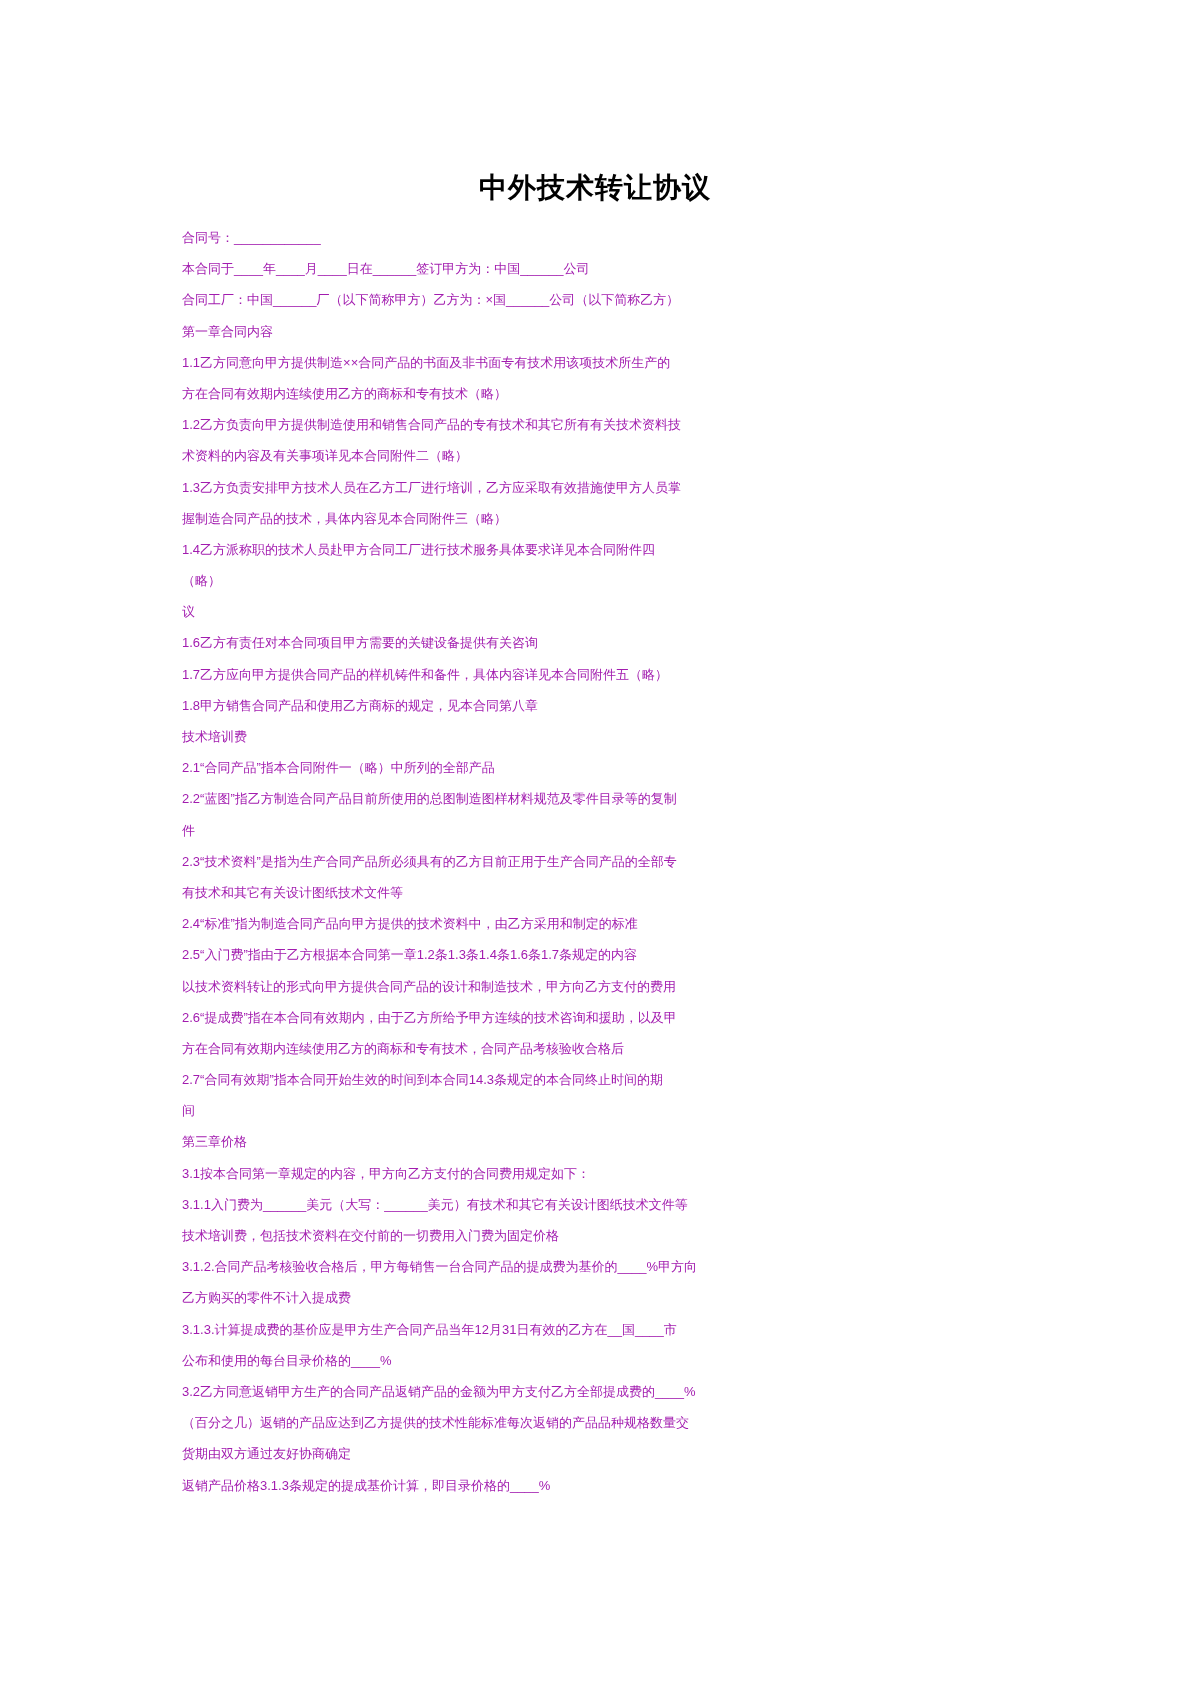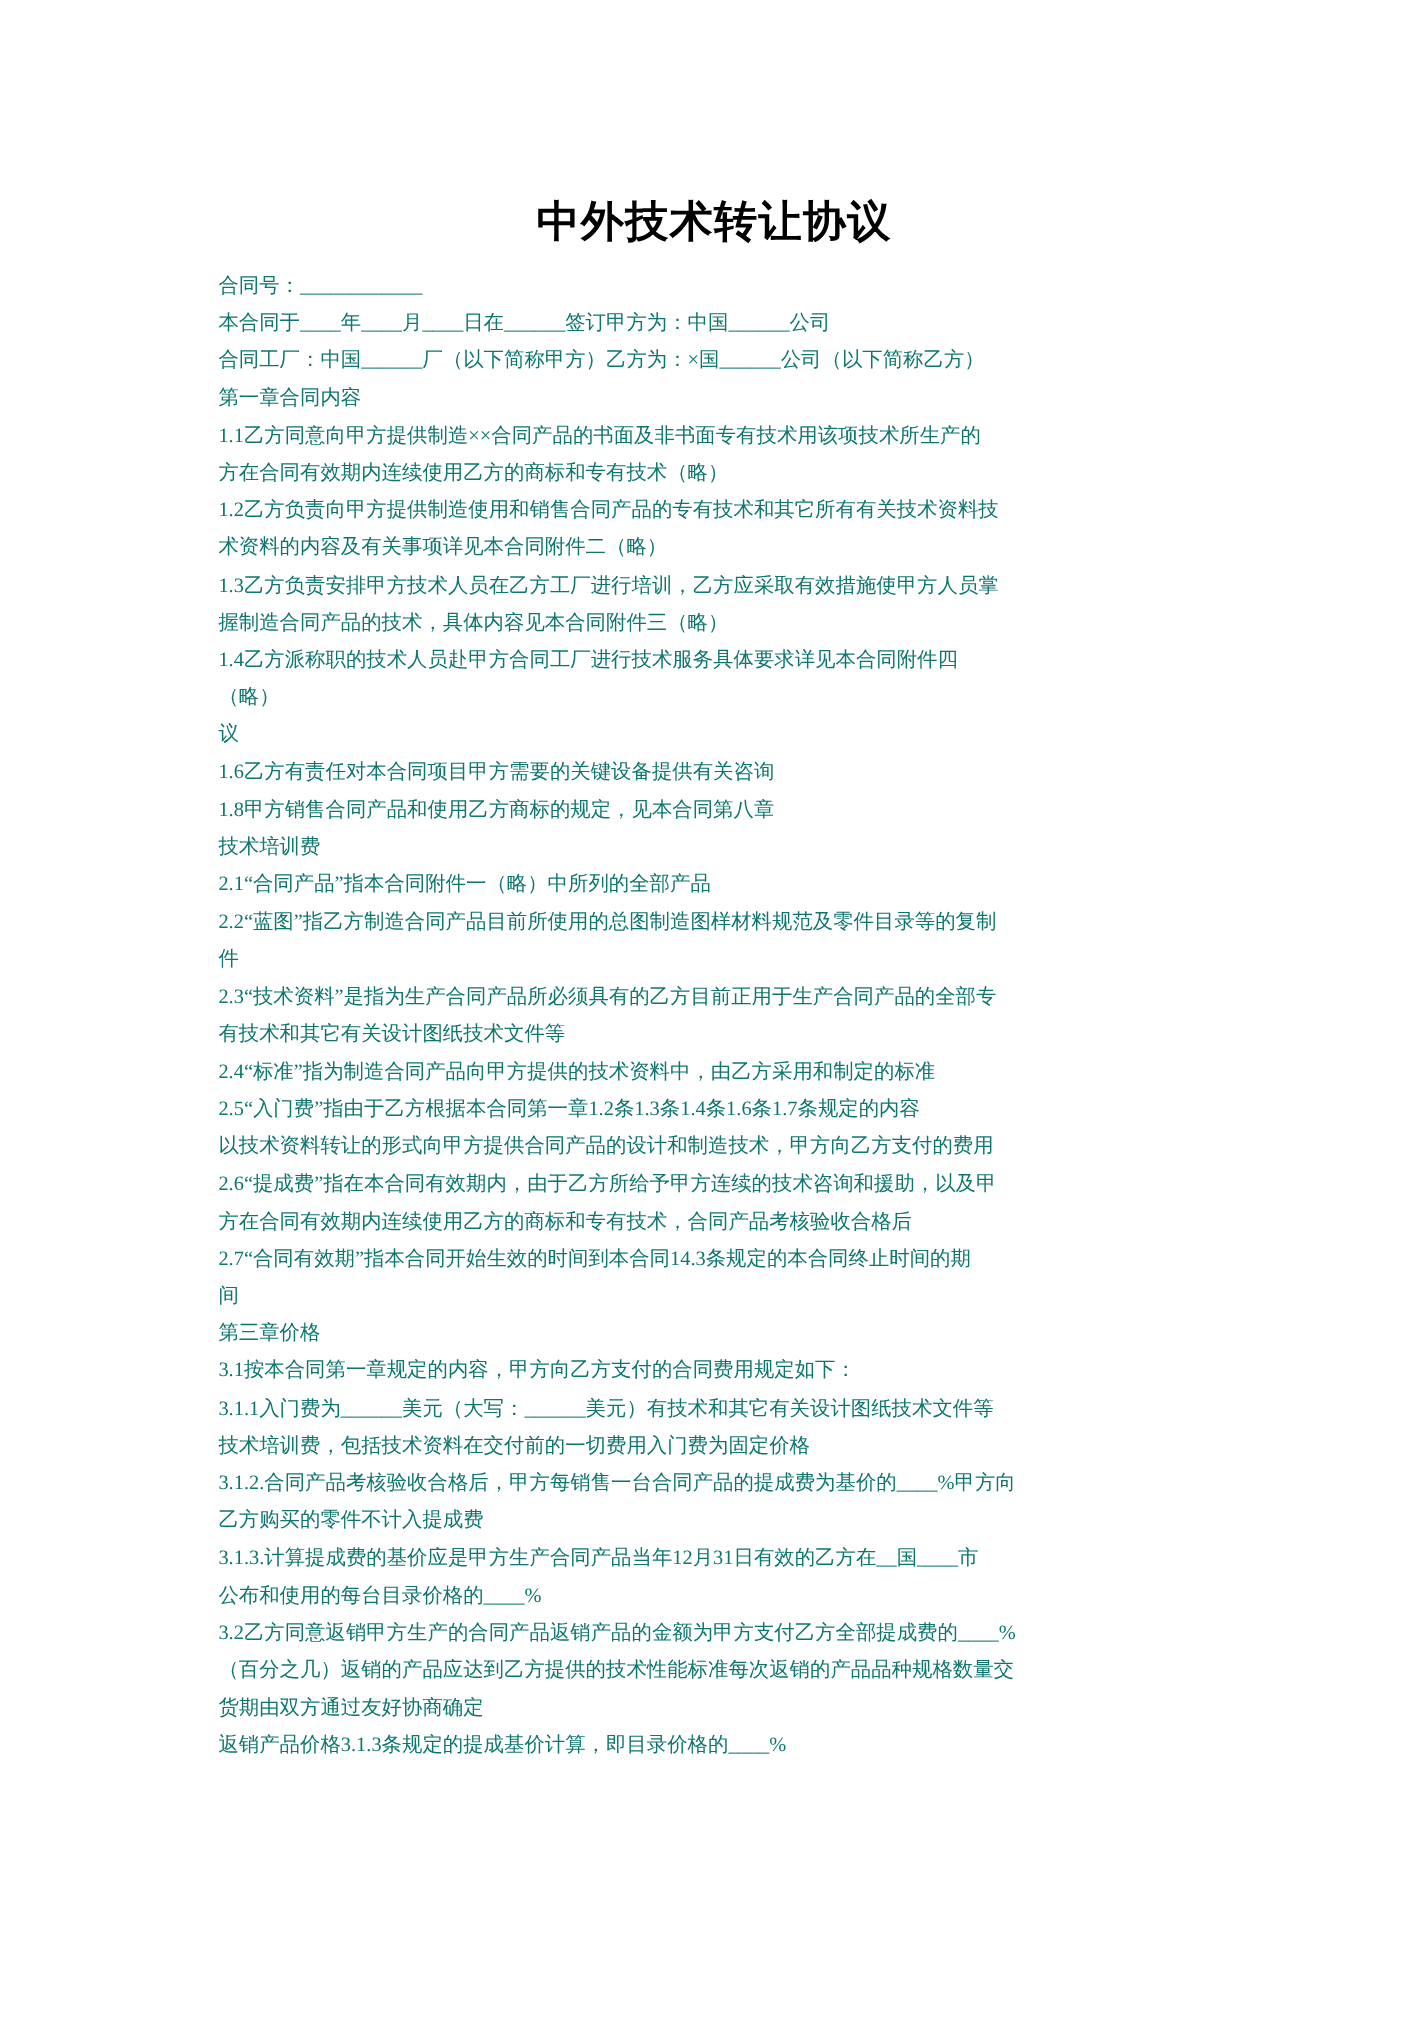--- a/index.html
+++ b/index.html
@@ -2,27 +2,27 @@
 <html><head>
 <meta charset="utf-8">
 <style>
   html, body { margin: 0; padding: 0; background: #ffffff; }
   body { width: 1190px; height: 1683px; position: relative; overflow: hidden; }
   .page {
     position: absolute; left: 0; top: 0; width: 1190px; height: 1683px; background: #ffffff;
   }
   .title {
     position: absolute; left: 0; top: 162px; width: 1190px; text-align: center;
-    font-family: Liberation Mono, monospace; font-weight: bold; font-size: 36px;
+    font-family: Liberation Sans, sans-serif; font-weight: bold; font-size: 28px;
     color: #000; letter-spacing: 1px; line-height: 52px;
   }
   .body {
     position: absolute; left: 182px; top: 222px; width: 840px;
-    font-family: Liberation Serif, serif; font-size: 17px; line-height: 31.2px;
-    color: #0f766e;
+    font-family: Liberation Sans, sans-serif; font-size: 13px; line-height: 31.2px;
+    color: #a21caf;
   }
   .line { display: block; white-space: nowrap; height: 31.2px; }
 </style>
 </head>
 <body>
 
 <div class="page">
   <div class="title">中外技术转让协议</div>
   <div class="body">
     <span class="line">合同号：____________</span>
@@ -32,20 +32,21 @@
     <span class="line">1.1乙方同意向甲方提供制造××合同产品的书面及非书面专有技术用该项技术所生产的</span>
     <span class="line">方在合同有效期内连续使用乙方的商标和专有技术（略）</span>
     <span class="line">1.2乙方负责向甲方提供制造使用和销售合同产品的专有技术和其它所有有关技术资料技</span>
     <span class="line">术资料的内容及有关事项详见本合同附件二（略）</span>
     <span class="line">1.3乙方负责安排甲方技术人员在乙方工厂进行培训，乙方应采取有效措施使甲方人员掌</span>
     <span class="line">握制造合同产品的技术，具体内容见本合同附件三（略）</span>
     <span class="line">1.4乙方派称职的技术人员赴甲方合同工厂进行技术服务具体要求详见本合同附件四</span>
     <span class="line">（略）</span>
     <span class="line">议</span>
     <span class="line">1.6乙方有责任对本合同项目甲方需要的关键设备提供有关咨询</span>
+    <span class="line">1.7乙方应向甲方提供合同产品的样机铸件和备件，具体内容详见本合同附件五（略）</span>
     <span class="line">1.8甲方销售合同产品和使用乙方商标的规定，见本合同第八章</span>
     <span class="line">技术培训费</span>
     <span class="line">2.1“合同产品”指本合同附件一（略）中所列的全部产品</span>
     <span class="line">2.2“蓝图”指乙方制造合同产品目前所使用的总图制造图样材料规范及零件目录等的复制</span>
     <span class="line">件</span>
     <span class="line">2.3“技术资料”是指为生产合同产品所必须具有的乙方目前正用于生产合同产品的全部专</span>
     <span class="line">有技术和其它有关设计图纸技术文件等</span>
     <span class="line">2.4“标准”指为制造合同产品向甲方提供的技术资料中，由乙方采用和制定的标准</span>
     <span class="line">2.5“入门费”指由于乙方根据本合同第一章1.2条1.3条1.4条1.6条1.7条规定的内容</span>
     <span class="line">以技术资料转让的形式向甲方提供合同产品的设计和制造技术，甲方向乙方支付的费用</span>

